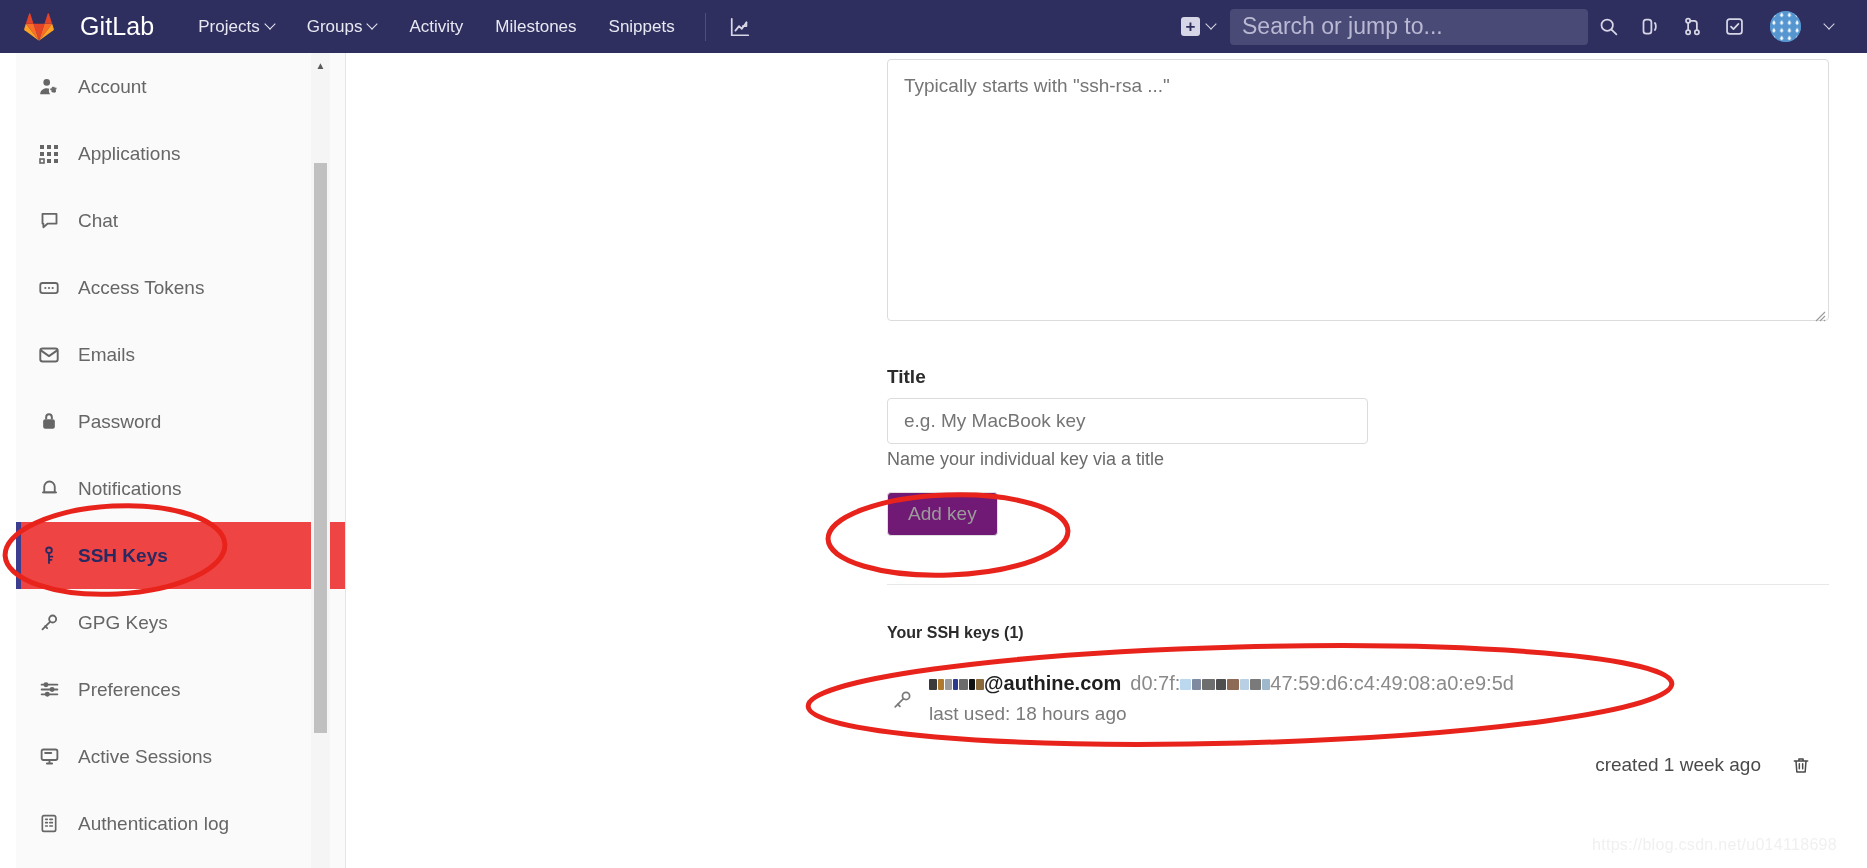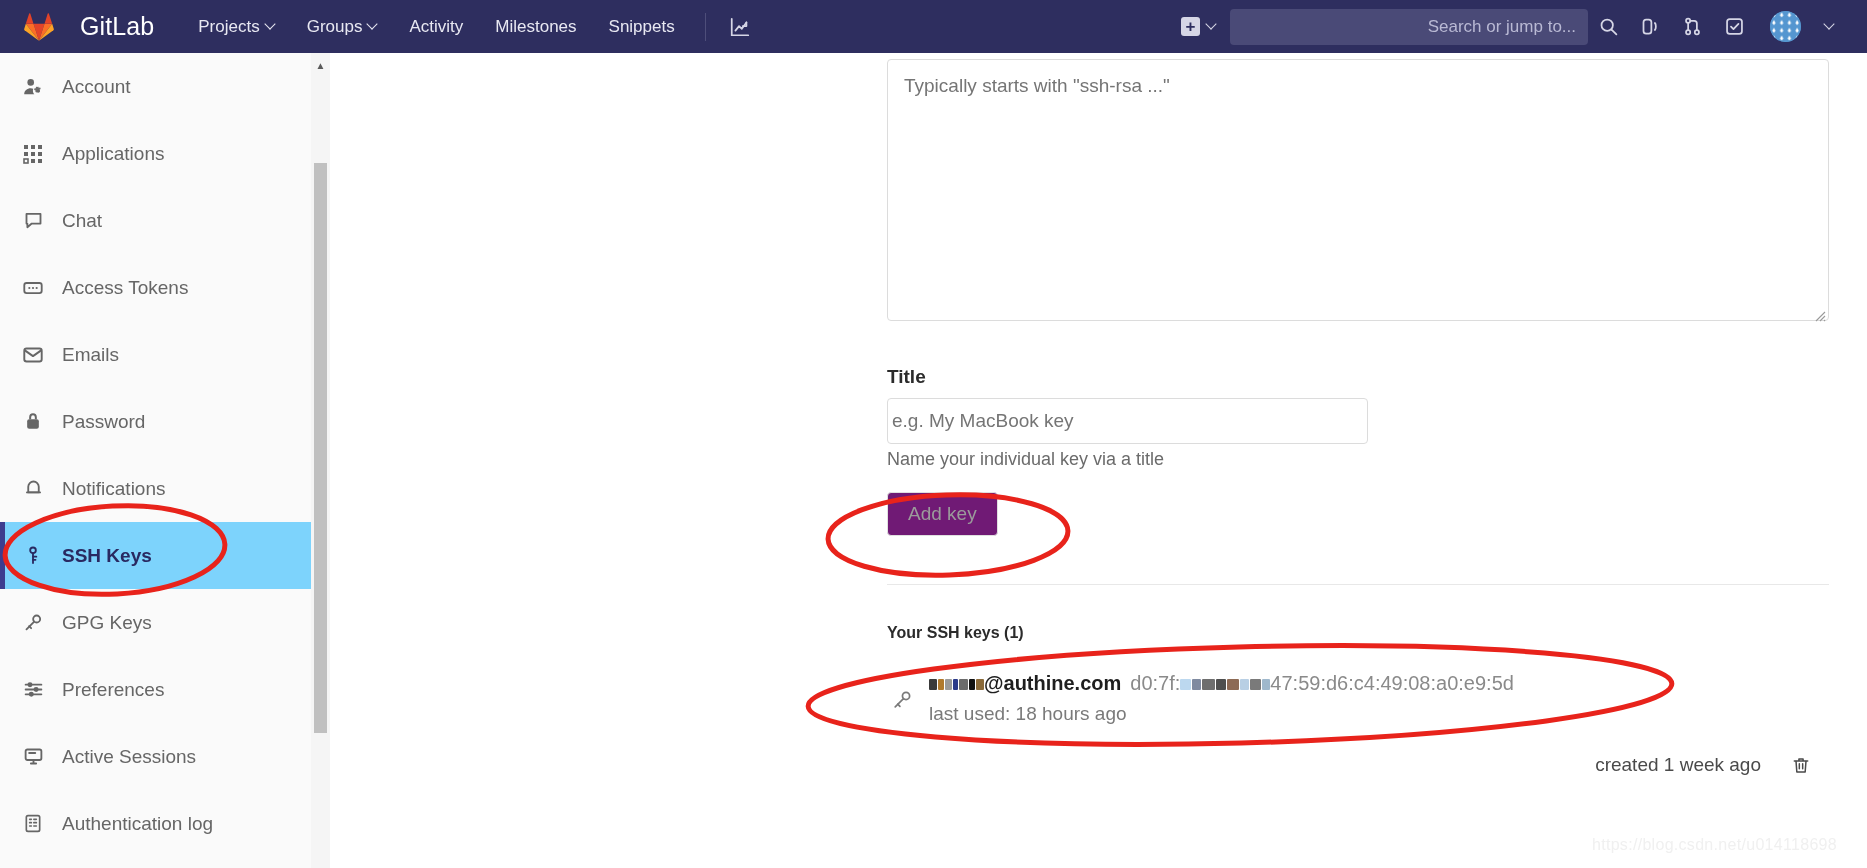--- a/index.html
+++ b/index.html
@@ -65,53 +65,53 @@
     font-size: 17px; font-weight: 700; line-height: 1;
   }
   .searchbox {
     width: 358px; height: 36px;
     background: #4a4a77; border-radius: 4px;
     display: flex; align-items: center;
     padding: 0 12px; position: relative;
     cursor: text;
   }
   .searchbox .ph {
-    color: #b9b9d4; font-size: 17px; flex: 1;
-    white-space: nowrap; overflow: hidden; text-align: right;
+    color: #b9b9d4; font-size: 23px; flex: 1;
+    white-space: nowrap; overflow: hidden;
   }
   .nav-right { display: flex; align-items: center; gap: 2px; margin-right: 18px; }
   .avatar {
     width: 31px; height: 31px; border-radius: 50%;
     margin-left: 14px; margin-right: 6px;
     background: #5596d0; overflow: hidden;
     position: relative; flex: none;
   }
   .avatar svg { display: block; }
 
   
   .sidebar {
-    position: absolute; top: 53px; left: 0;
+    position: absolute; top: 53px; left: 16px;
     width: 330px; height: 815px;
     background: #fafafa;
     border-right: 1px solid #e5e5e5;
     overflow: hidden;
     z-index: 20;
   }
   .side-item {
     height: 67px; display: flex; align-items: center;
     padding-left: 22px; gap: 18px;
     color: #666; font-size: 19px; cursor: pointer;
     position: relative;
   }
   .side-item .s-ico {
     width: 22px; display: flex; align-items: center; justify-content: center;
     color: #666; flex: none;
   }
   .side-item.active {
-    background: #7dd3fc; color: #292961; font-weight: 600;
+    background: #ef4444; color: #292961; font-weight: 600;
   }
   .side-item.active .s-ico { color: #292961; }
   .side-item.active::before {
     content: ""; position: absolute; left: 0; top: 0;
     width: 5px; height: 100%; background: #3d3d8f;
   }
   .side-label { white-space: nowrap; }
 
   .side-scrollbar {
     position: absolute; top: 53px; left: 311px;
@@ -155,21 +155,21 @@
     color: #9a9a9a;
   }
   .field-label {
     margin-top: 41px; font-size: 19px;
     color: #2b2b2b; font-weight: 600;
   }
   .title-input {
     margin-top: 10px;
     width: 481px; height: 46px;
     border: 1px solid #dcdcdc; border-radius: 4px;
-    padding: 0 4px; font-size: 19px; color: #8d8d8d;
+    padding: 0 16px; font-size: 19px; color: #8d8d8d;
     font-family: "Liberation Sans", sans-serif;
     outline: none; background: #fff;
   }
   .help-text {
     margin-top: 5px; font-size: 18px; color: #6b6b6b;
   }
   .add-key-btn {
     margin-top: 22px;
     padding: 10px 20px;
     background: #701a75;

